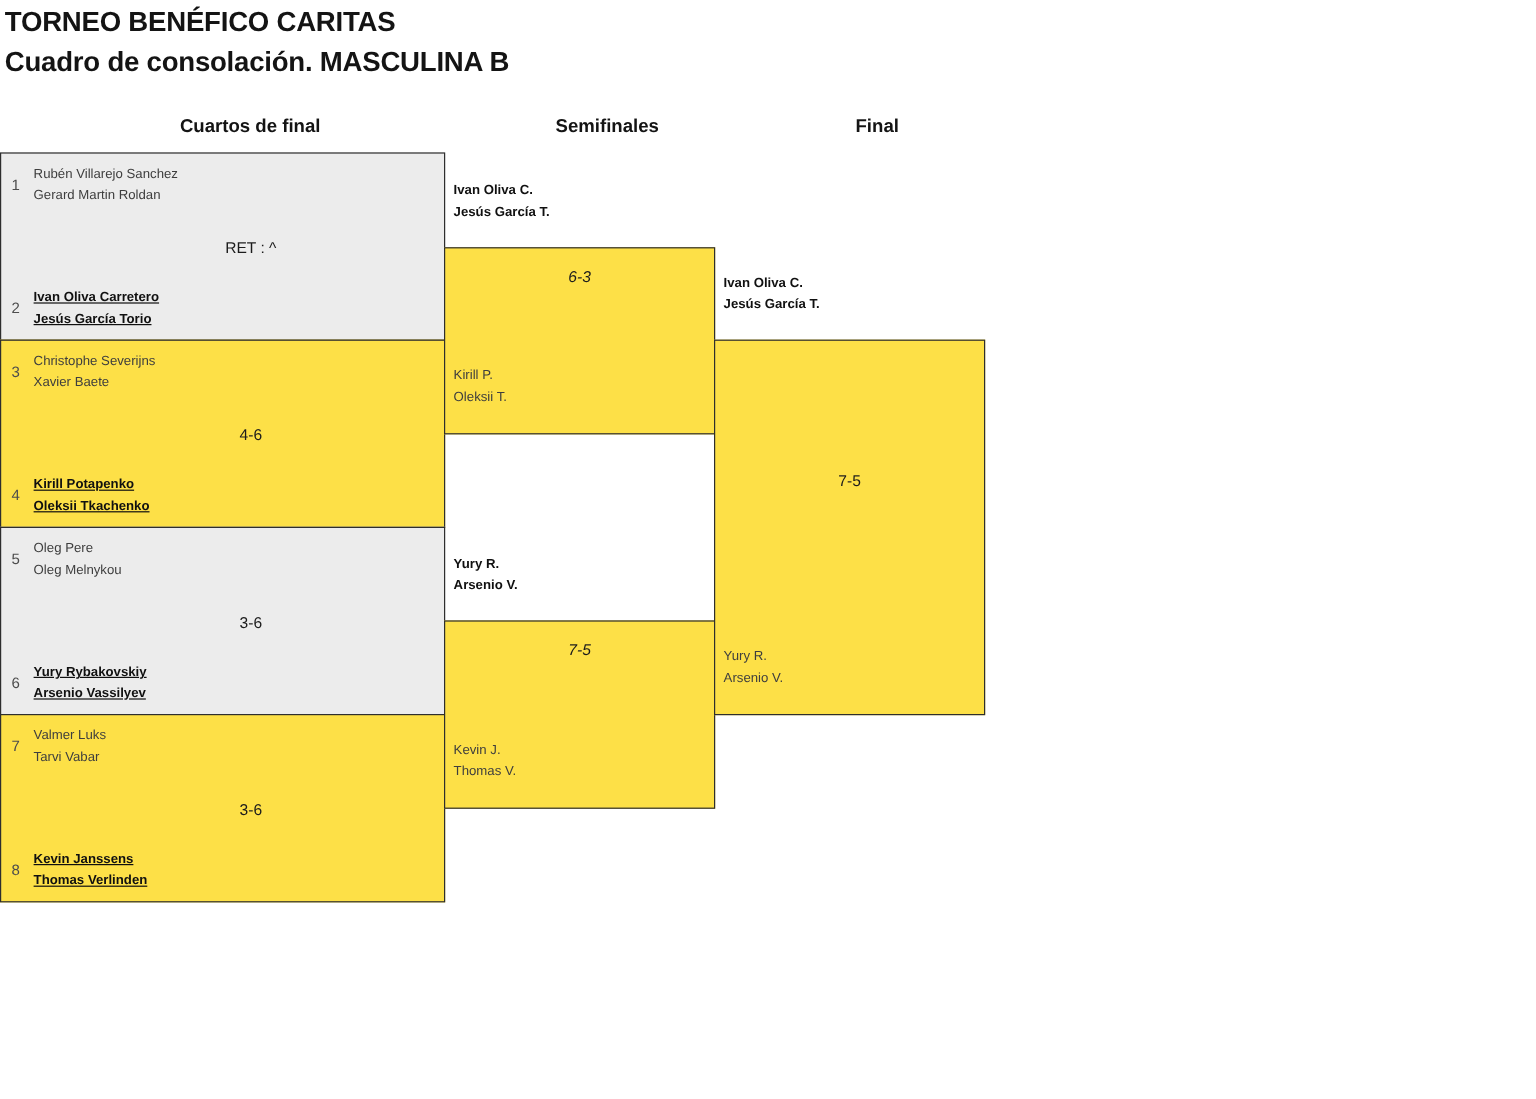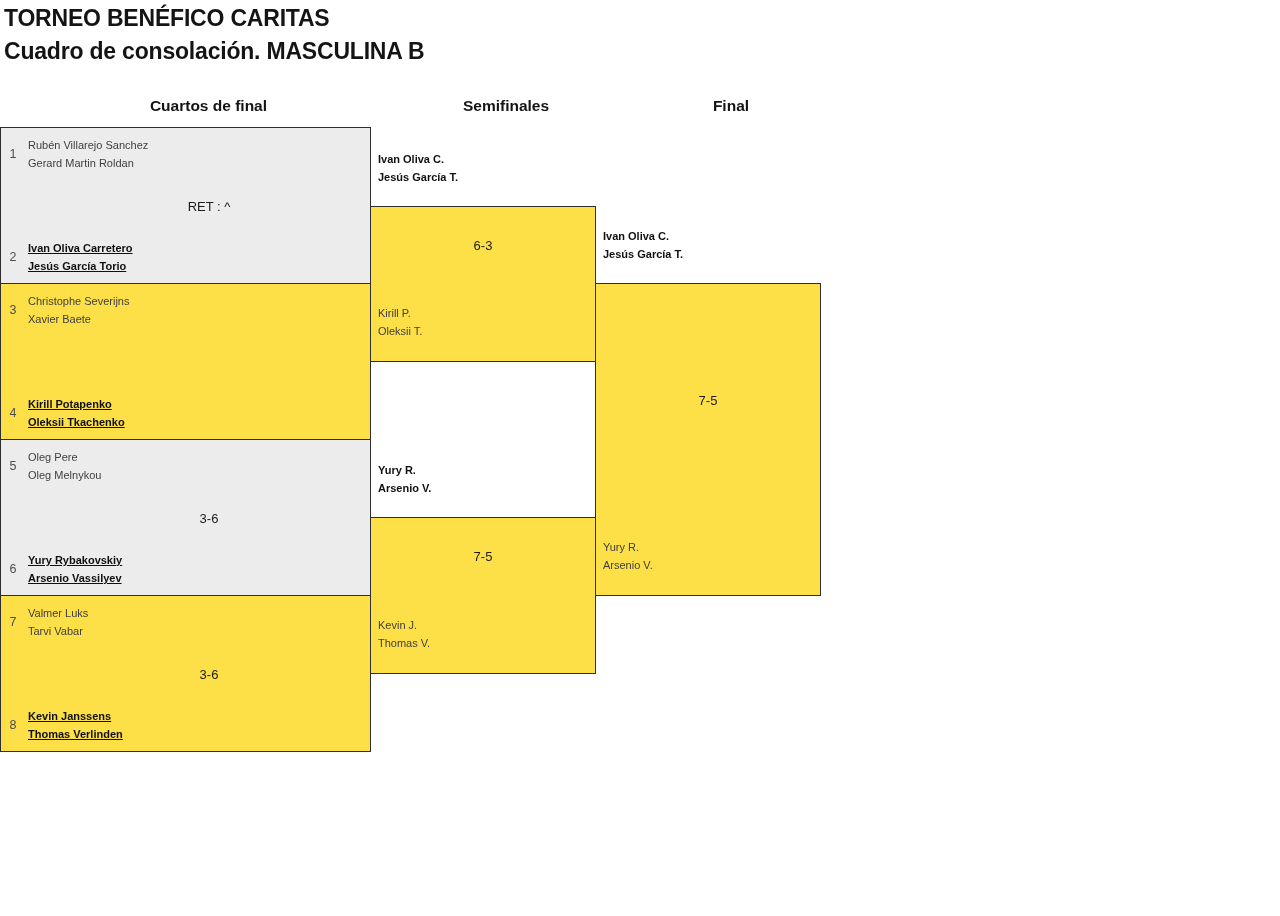--- a/index.html
+++ b/index.html
@@ -46,21 +46,21 @@
   .pair-bottom { position:absolute; left:27px; bottom:8px;text-decoration:underline; }
   .pair-above  { position:absolute; left:7px; bottom:calc(100% + 21px); }
   .pair-inside { position:absolute; left:7px; bottom:21px; }
   .seed { position:absolute; left:0; width:24px; height:36px; display:flex;
           align-items:center; justify-content:center; font-size:12.5px; color:#4d4d4d; }
   .seed-top    { top:8px; }
   .seed-bottom { bottom:8px; }
   .score { position:absolute; left:0; width:100%; height:18px; text-align:center;
            font-size:13px; line-height:18px; color:#1c1c1c; }
   .score-qf    { top:70px;padding-left:47px; }
-  .score-sf    { top:30px; }
+  .score-sf    { top:15px;font-style:italic; }
   .score-final { top:108px; }
 </style>
 </head>
 <body>
 
 <div class="page">
 
   <div class="title">
     <div>TORNEO BENÉFICO CARITAS</div>
     <div>Cuadro de consolación. MASCULINA B</div>
@@ -92,20 +92,21 @@
       <div>Jesús García Torio</div>
     </div>
   </div>
 
   <div class="match qf qf2">
     <div class="seed seed-top">3</div>
     <div class="pair pair-top">
       <div>Christophe Severijns</div>
       <div>Xavier Baete</div>
     </div>
+    <div class="score score-qf">4-6</div>
     <div class="seed seed-bottom">4</div>
     <div class="pair pair-bottom winner">
       <div>Kirill Potapenko</div>
       <div>Oleksii Tkachenko</div>
     </div>
   </div>
 
   <div class="match qf qf3 gray">
     <div class="seed seed-top">5</div>
     <div class="pair pair-top">

